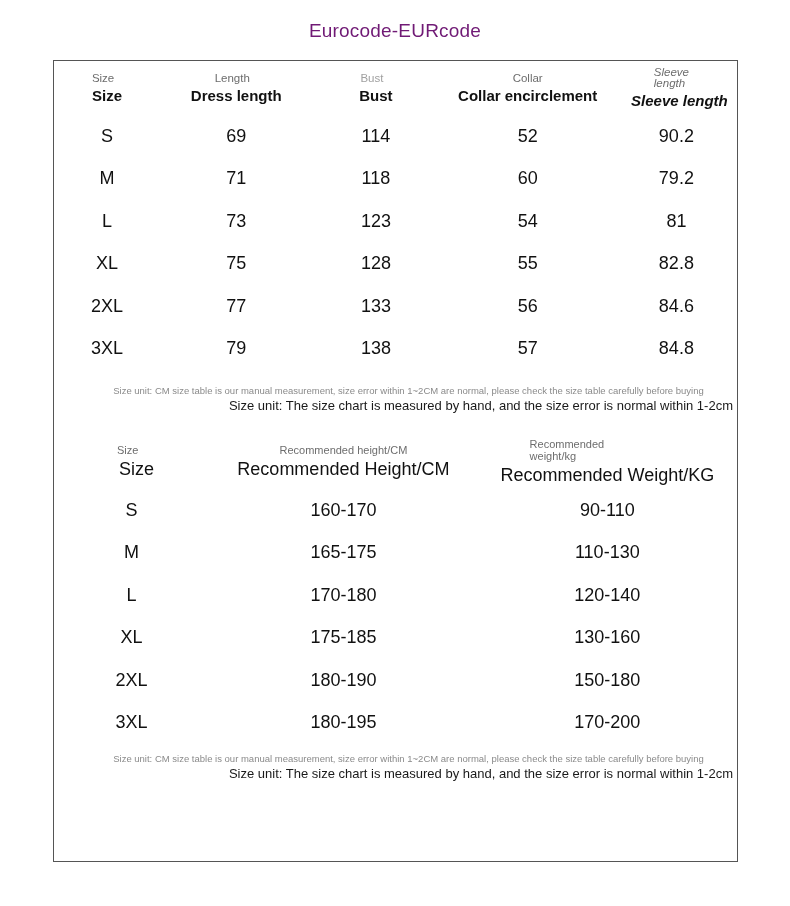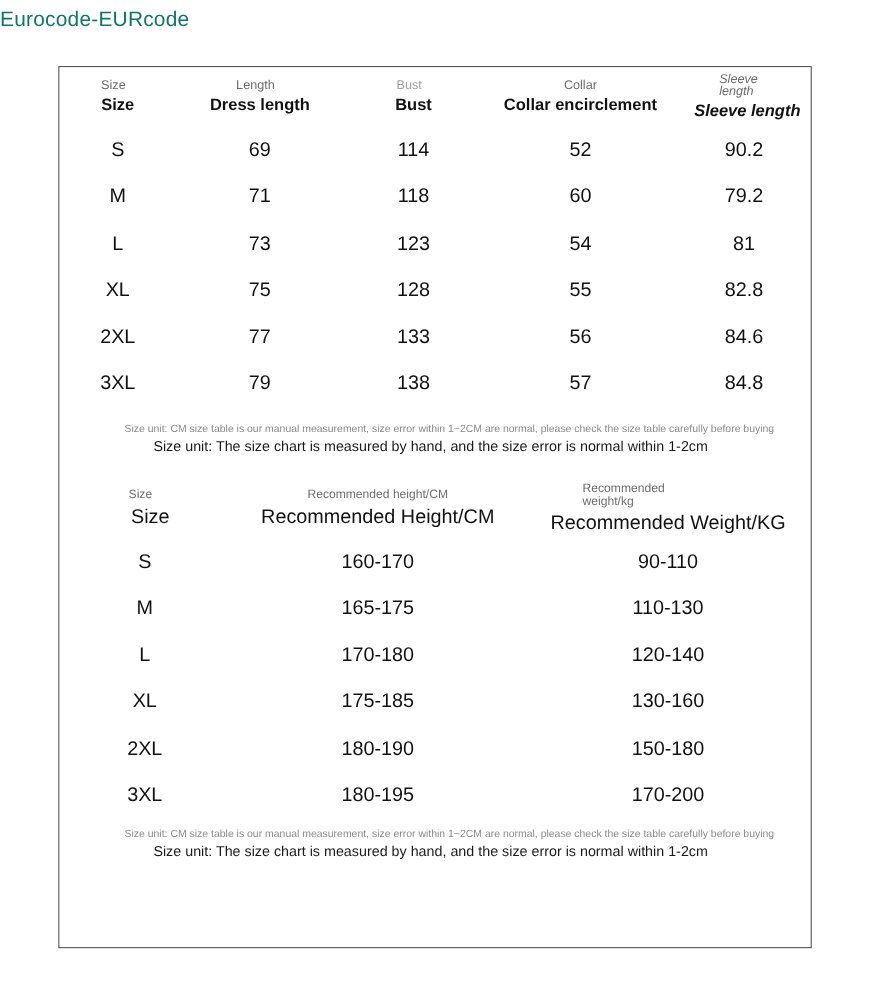--- a/index.html
+++ b/index.html
@@ -13,26 +13,26 @@
     font-family: "Liberation Sans", sans-serif;
     color: #1a1a1a;
     position: relative;
     overflow: hidden;
   }
 
   
   .page-title {
     position: absolute;
     left: 0;
-    top: 8px;
+    top: 20px;
     width: 790px;
-    text-align: left;
+    text-align: center;
     font-size: 19px;
     font-weight: 400;
-    color: #0f766e;
+    color: #701a75;
     letter-spacing: .2px;
   }
 
   
   .chart-card {
     position: absolute;
     left: 53px;
     top: 60px;
     width: 685px;
     height: 802px;
@@ -146,21 +146,21 @@
     white-space: nowrap;
     line-height: 13px;
     text-align: center;
     position: relative;
     left: 13px;
   }
   .footnote-big {
     font-size: 13px;
     color: #1a1a1a;
     line-height: 18px;
-    text-align: center;
+    text-align: right;
     white-space: nowrap;
     position: relative;
     left: -4px;
   }
 
   .spacer-8 { height: 8px; }
   .spacer-14 { height: 14px; }
   .spacer-20 { height: 20px; }
 </style>
 </head>

